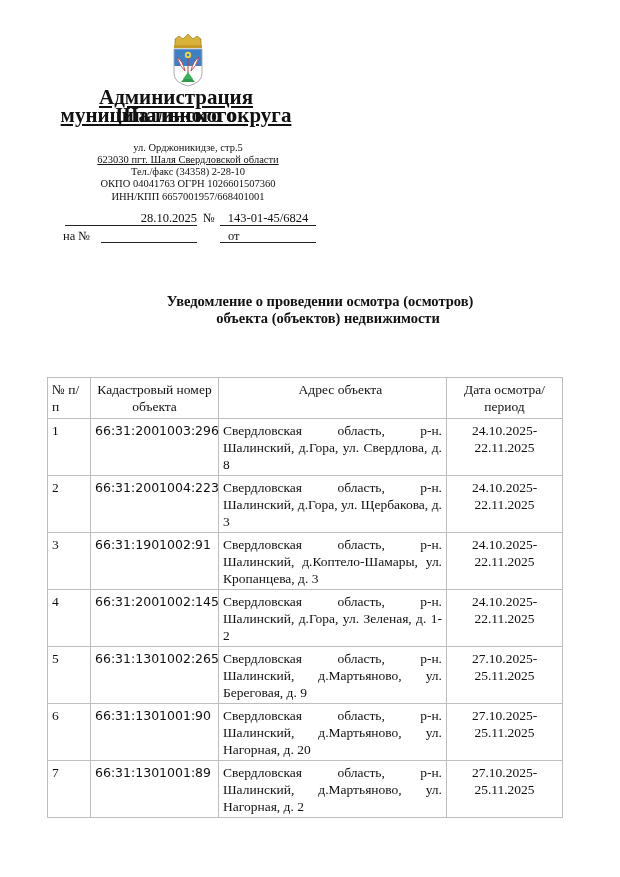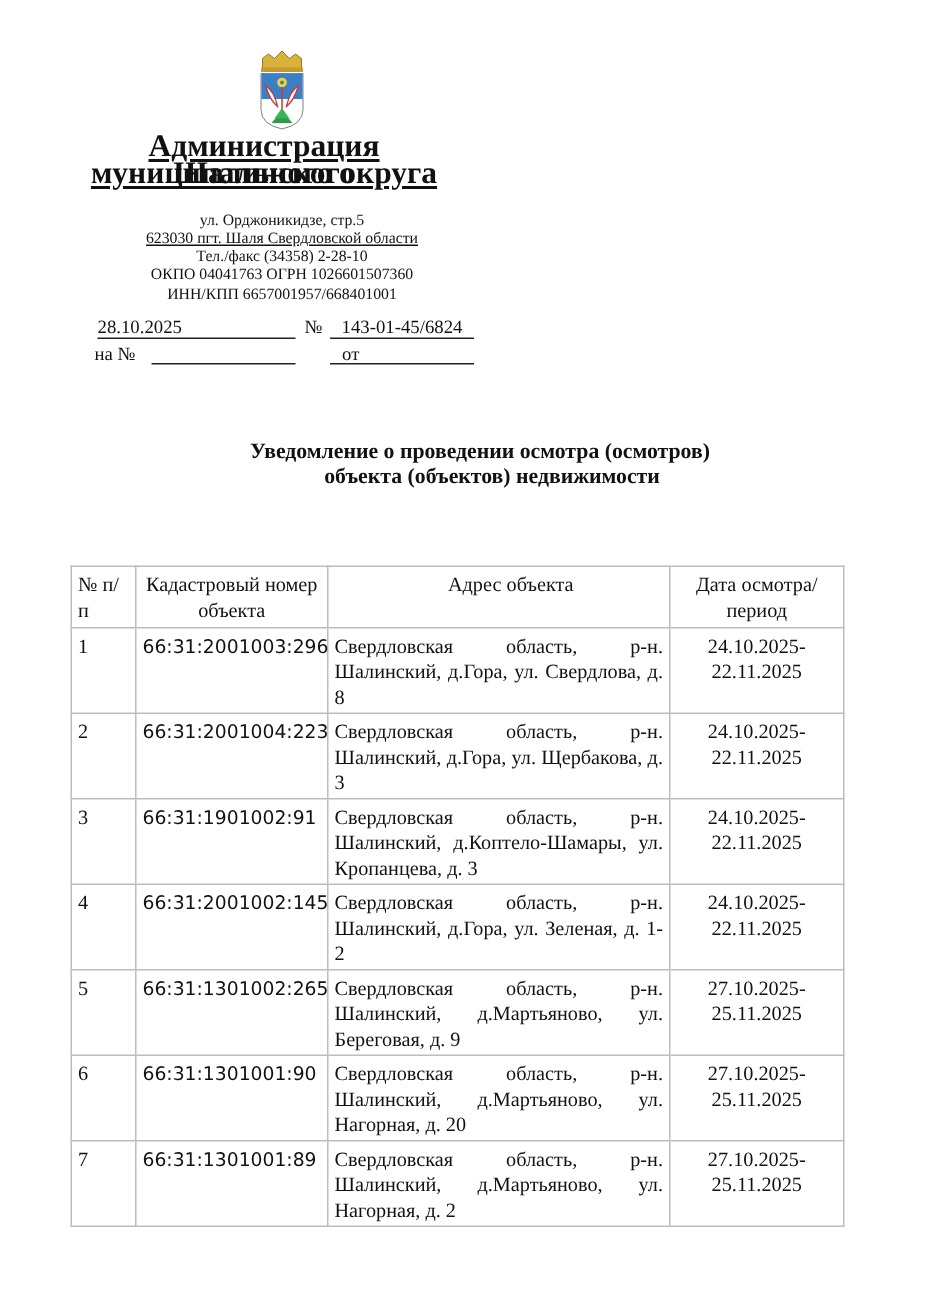--- a/index.html
+++ b/index.html
@@ -15,21 +15,21 @@
     .addr { position: absolute; left: 60px; width: 256px; text-align: center;
             font-family: "Liberation Serif", "DejaVu Serif", serif; font-size: 10.5px; line-height: 13px; }
     #addr0 { top: 141px; }
     #addr1 { top: 153px; text-decoration: underline; }
     #addr2 { top: 165px; }
     #addr3 { top: 177px; }
     #addr4 { top: 190px; }
 
     .reg { position: absolute; font-family: "Liberation Serif", "DejaVu Serif", serif; font-size: 12.5px; line-height: 14px; }
     .uline { position: absolute; height: 0; border-bottom: 1px solid #222; }
-    #reg-date { left: 65px; width: 132px; top: 211px; text-align: left; }
+    #reg-date { left: 65px; width: 132px; top: 211px; text-align: right; }
     #reg-date-line { left: 65px; width: 132px; top: 225px; }
     #reg-no-label { left: 203px; top: 211px; }
     #reg-no { left: 220px; width: 96px; top: 211px; text-align: center; }
     #reg-no-line { left: 220px; width: 96px; top: 225px; }
     #ref-no-label { left: 63px; top: 229px; }
     #ref-no-line { left: 101px; width: 96px; top: 242px; }
     #ref-from-label { left: 204px; top: 229px; margin-left: 24px; }
     #ref-from-line { left: 220px; width: 96px; top: 242px; }
 
     .title { position: absolute; left: 100px; width: 440px; text-align: center;

